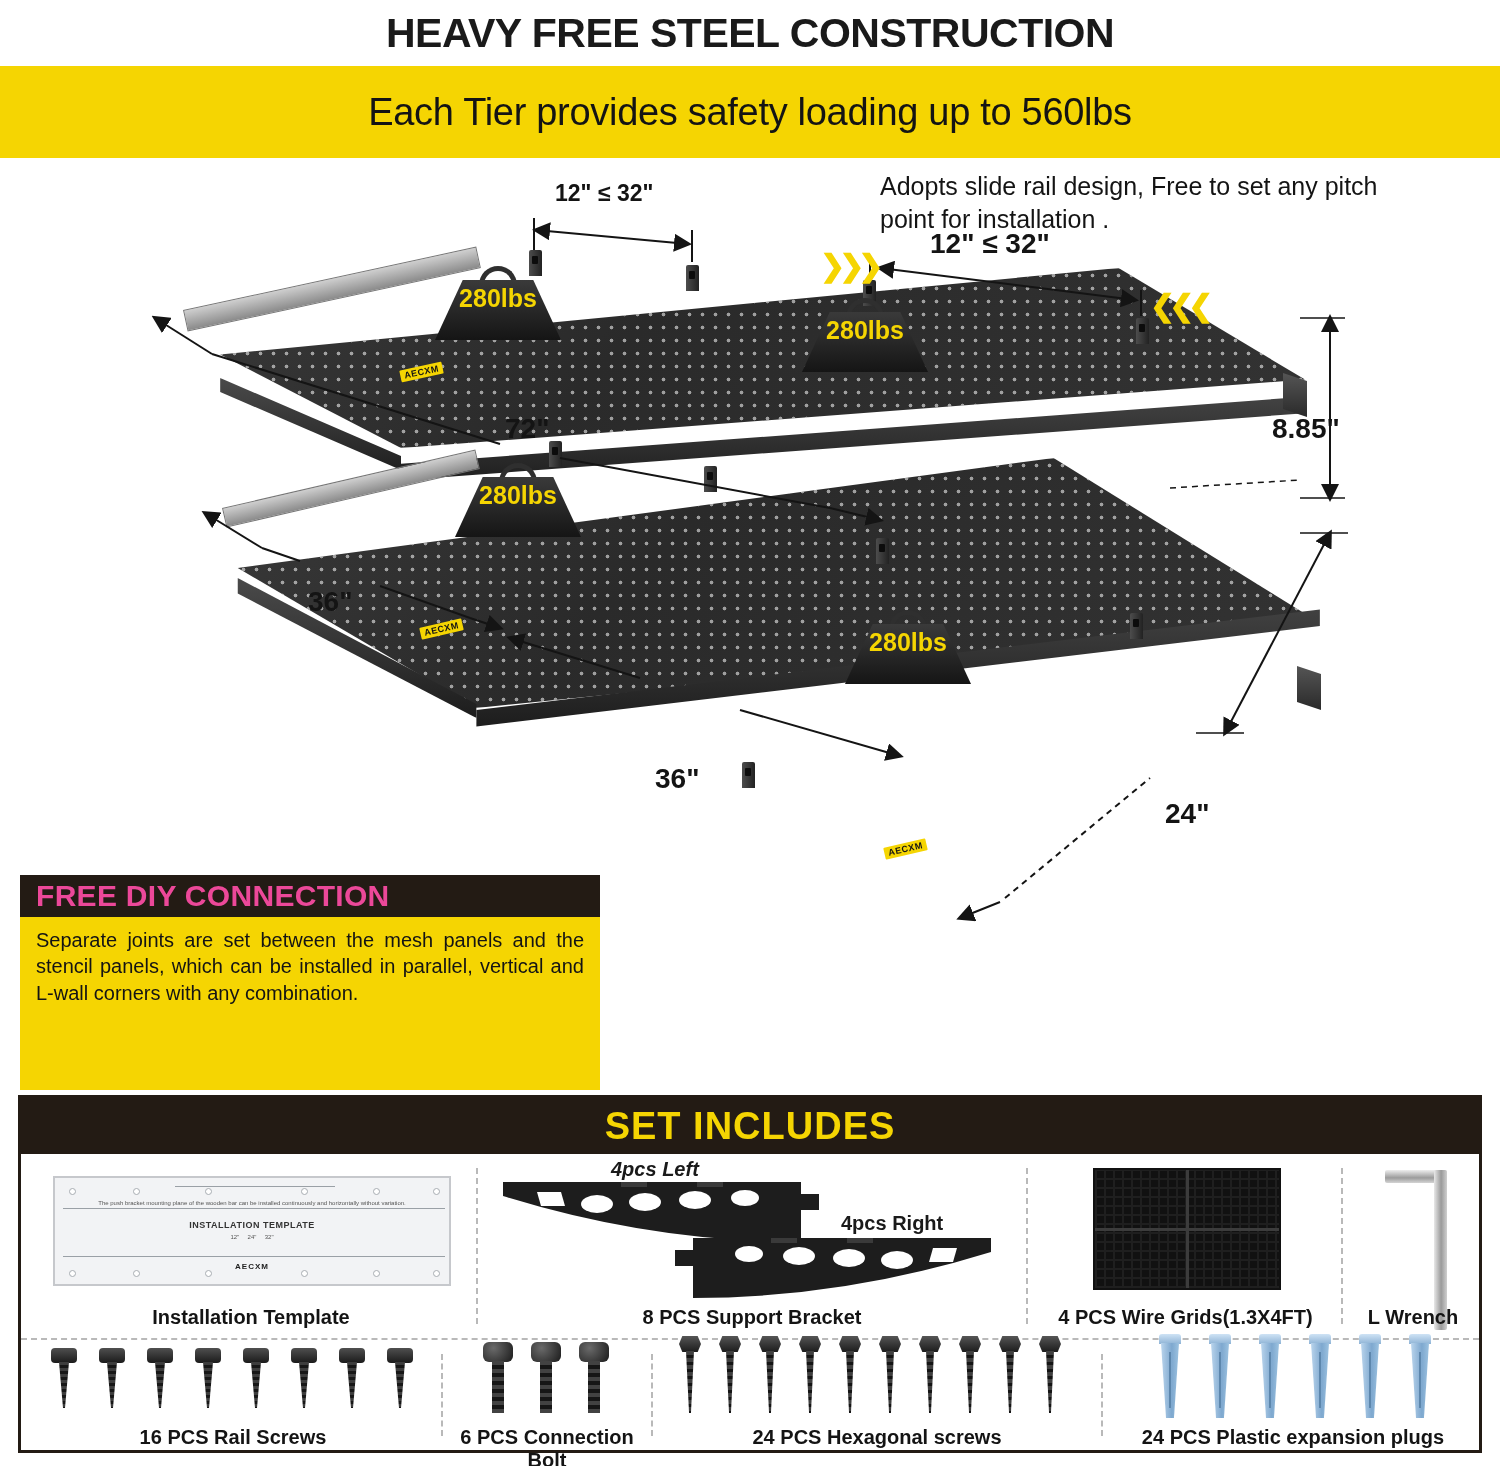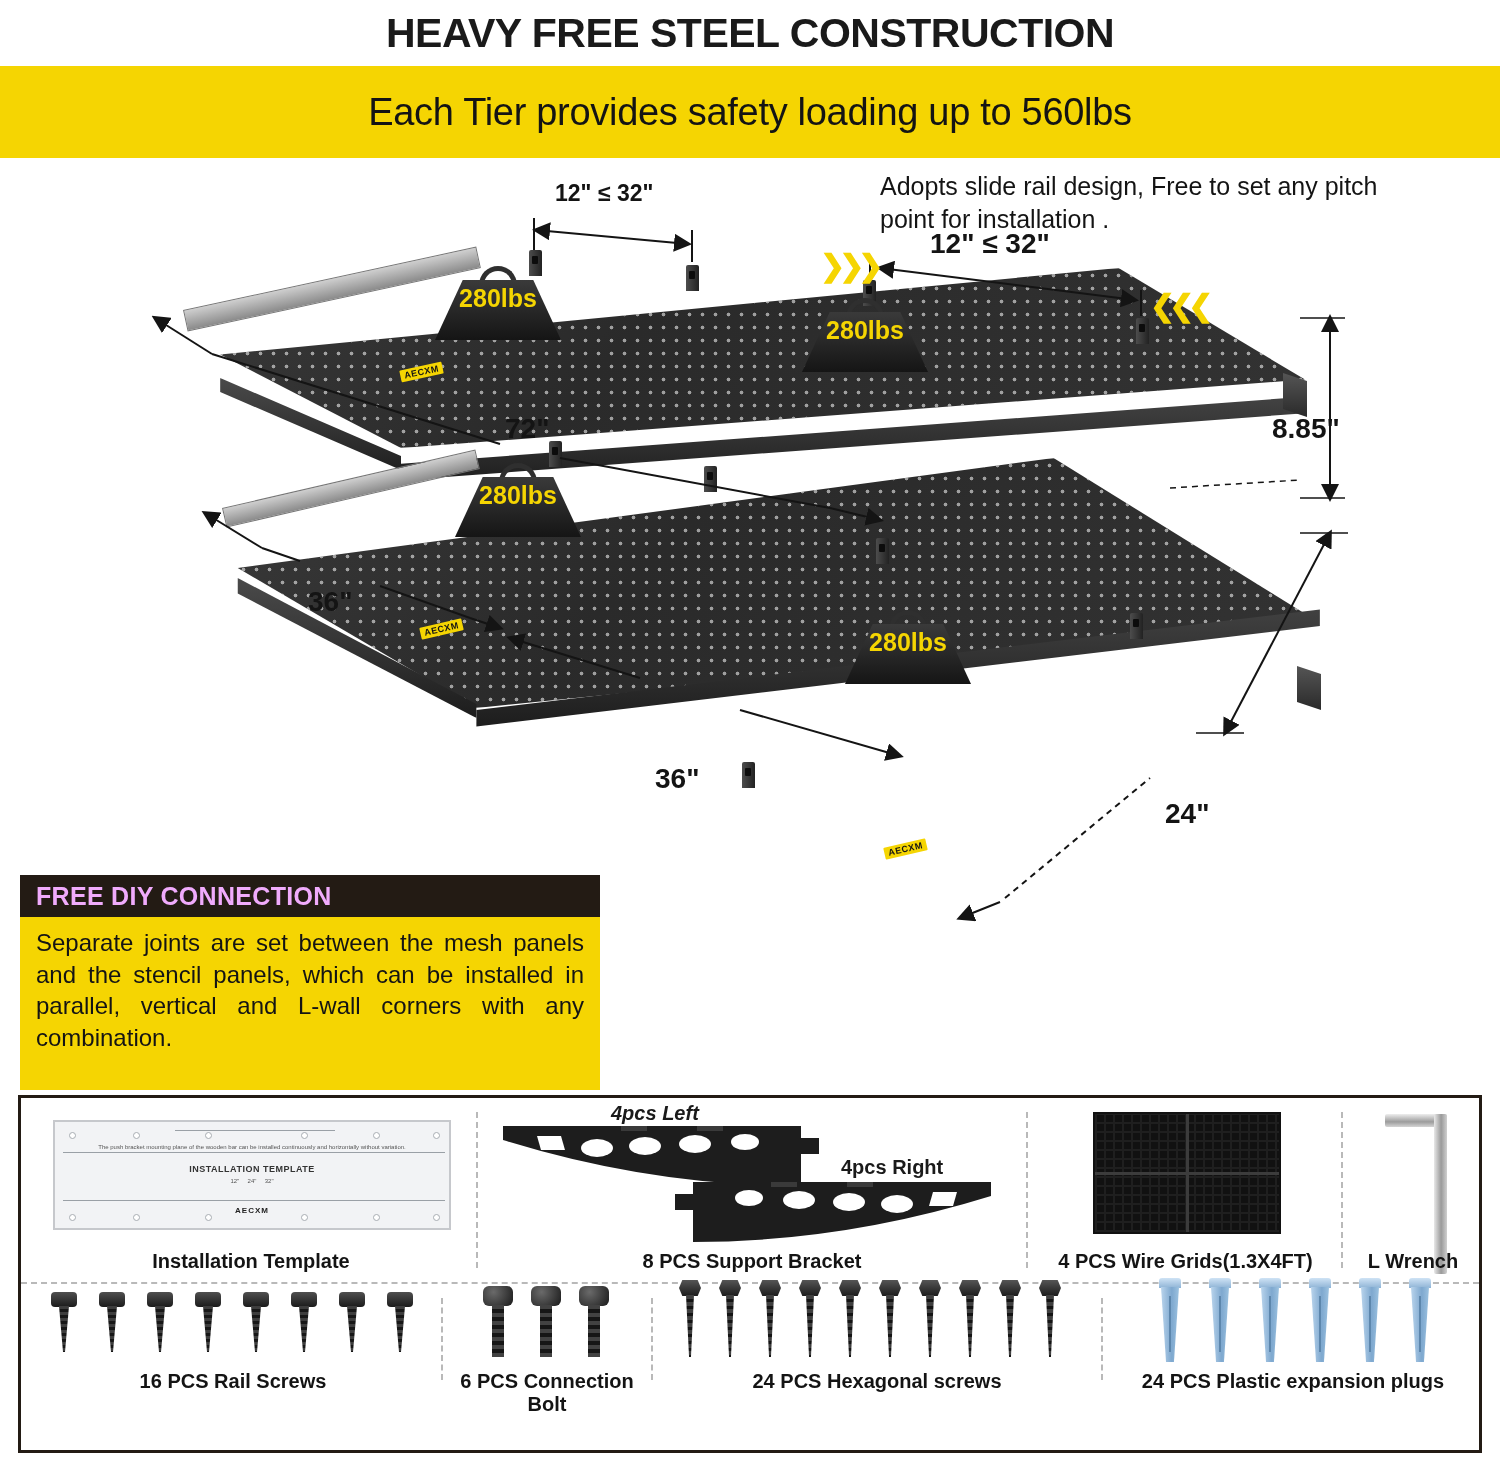--- a/index.html
+++ b/index.html
@@ -115,28 +115,28 @@
   }
 
   
   .overlay { position: absolute; left: 0; top: 0; width: 1500px; height: 772px; pointer-events: none; }
 
   
   .diy {
     position: absolute; left: 20px; top: 875px; width: 580px; height: 215px;
   }
   .diy-head {
-    height: 42px; background: #231b14; color: #f0abfc;
+    height: 42px; background: #231b14; color: #ec4899;
     display: flex; align-items: center; padding-left: 16px;
-    font-size: 25px; font-weight: bold; letter-spacing: 0.3px;
+    font-size: 30px; font-weight: bold; letter-spacing: 0.3px;
   }
   .diy-body {
     height: 173px; background: #f5d502; color: #141414;
     padding: 10px 16px 0 16px;
-    font-size: 24px; line-height: 1.32; text-align: justify;
+    font-size: 20px; line-height: 1.32; text-align: justify;
   }
 
   
   .set-wrap {
     position: absolute; left: 18px; top: 1095px; width: 1464px; height: 358px;
     border: 3px solid #231b14;
     background: #fff;
   }
   .set-head {
     height: 56px; background: #231b14; display: flex; align-items: center; justify-content: center;
@@ -378,20 +378,23 @@
   <div class="chev" style="left:820px; top:90px;">❯❯❯</div>
   <div class="chev" style="left:1150px; top:130px;">❮❮❮</div>
 </div>
 
 <div class="diy">
   <div class="diy-head">FREE DIY CONNECTION</div>
   <div class="diy-body">Separate joints are set between the mesh panels and the stencil panels, which can be installed in parallel, vertical and L-wall corners with any combination.</div>
 </div>
 
 <div class="set-wrap">
+  <div class="set-head">
+    <span>SET INCLUDES</span>
+  </div>
 
   <div class="set-row row1">
     <div class="vdiv" style="left:455px;"></div>
     <div class="vdiv" style="left:1005px;"></div>
     <div class="vdiv" style="left:1320px;"></div>
 
     <div class="cell" style="left:10px; top:0; width:440px; height:186px;">
       <div class="tmpl" style="left:22px; top:22px; width:398px; height:110px;">
         <div class="tmpl-line" style="left:8px; top:30px; width:382px;"></div>
         <div class="tmpl-line" style="left:8px; top:78px; width:382px;"></div>

